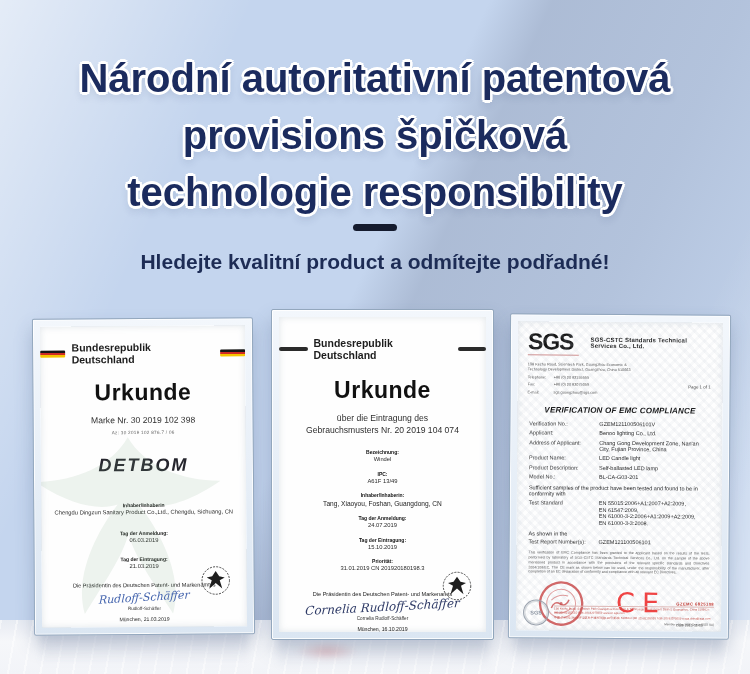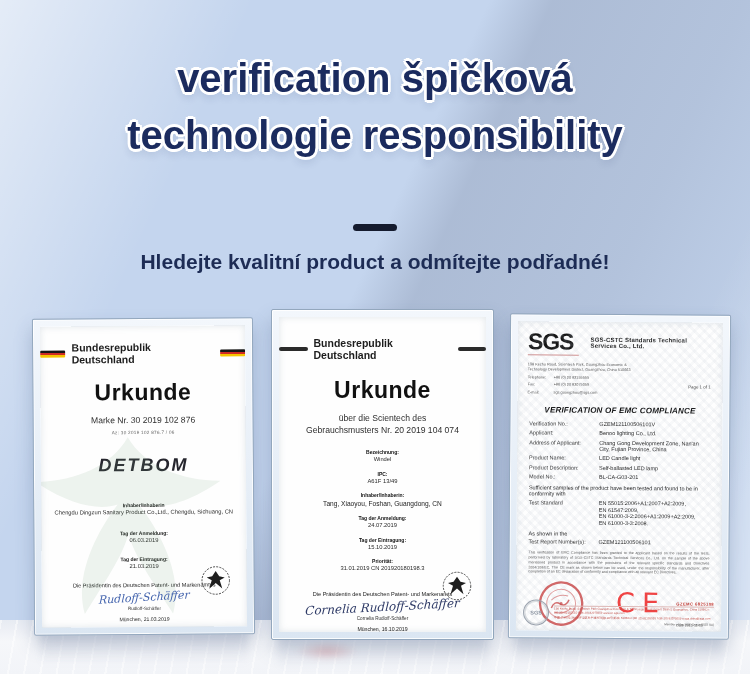--- a/index.html
+++ b/index.html
@@ -103,21 +103,22 @@
   .sgs-redcode{text-align:right;font-size:4.2px;font-weight:700;color:#c23b34;letter-spacing:.4px;}
   .sgs-redline{font-size:2.9px;line-height:3.8px;color:#c0504a;border-top:.5px solid #ddb7b5;padding-top:1px;}
   .sgs-member2{text-align:right;font-size:3px;color:#555;margin-top:1.5px;}
 </style>
 </head>
 <body>
 
 <div class="stage">
 
   <div class="hero-title">
-    <div>verification špičková</div>
+    <div>Národní autoritativní patentová</div>
+    <div>provisions špičková</div>
     <div>technologie responsibility</div>
   </div>
   <div class="hero-divider"></div>
   <div class="hero-subtitle">Hledejte kvalitní product a odmítejte podřadné!</div>
 
   <div class="floor">
     <div class="refl refl1"></div>
     <div class="refl refl2"></div>
     <div class="refl refl3"></div>
     <div class="refl-red"></div>
@@ -128,21 +129,21 @@
       <svg class="watermark" viewBox="0 0 100 100">
         <path fill="#7fa884" d="M50 12 C42 26 24 33 6 33 C22 44 36 47 45 44 C34 58 24 79 29 96 C39 80 47 69 50 58 C53 69 61 80 71 96 C76 79 66 58 55 44 C64 47 78 44 94 33 C76 33 58 26 50 12 Z"></path>
       </svg>
       <div class="de-header">
         <span class="flag-de"></span>
         <span>Bundesrepublik Deutschland</span>
         <span class="flag-de"></span>
       </div>
       <div class="urkunde">Urkunde</div>
       <div class="subject">
-        <div>Marke Nr. 30 2019 102 876</div>
+        <div>Marke Nr. 30 2019 102 398</div>
       </div>
       <div class="fileref">Az: 30 2019 102 876.7 / 06</div>
       <div class="brand">DETBOM</div>
       <div class="blk" style="margin-top:26px;">
         <div class="lbl">Inhaber/Inhaberin</div>
         <div class="val">Chengdu Dingzun Sanitary Product Co.,Ltd., Chengdu, Sichuang, CN</div>
       </div>
       <div class="blk" style="margin-top:14px;">
         <div class="lbl">Tag der Anmeldung:</div>
         <div class="val">06.03.2019</div>
@@ -165,21 +166,21 @@
 
   <div class="frame frame2">
     <div class="paper p2">
       <div class="de-header">
         <span class="dash-de"></span>
         <span>Bundesrepublik Deutschland</span>
         <span class="dash-de"></span>
       </div>
       <div class="urkunde">Urkunde</div>
       <div class="subject">
-        <div>über die Scientech des</div>
+        <div>über die Eintragung des</div>
         <div>Gebrauchsmusters Nr. 20 2019 104 074</div>
       </div>
       <div class="fields">
         <div class="blk">
           <div class="lbl">Bezeichnung:</div>
           <div class="val">Windel</div>
         </div>
         <div class="blk">
           <div class="lbl">IPC:</div>
           <div class="val">A61F 13/49</div>

